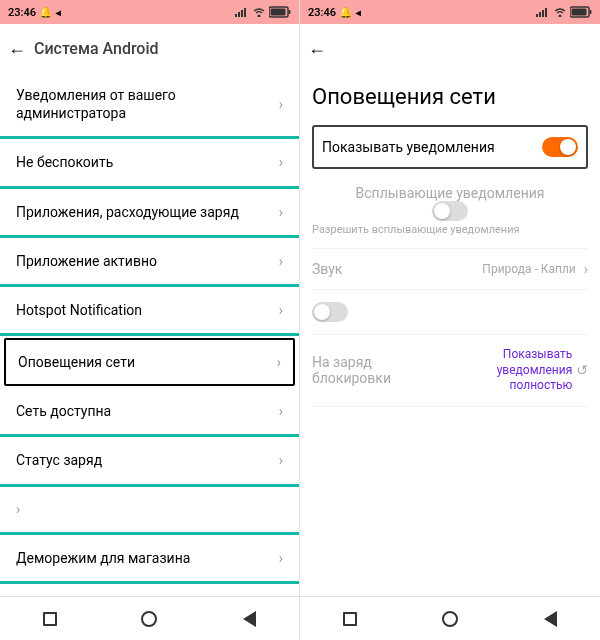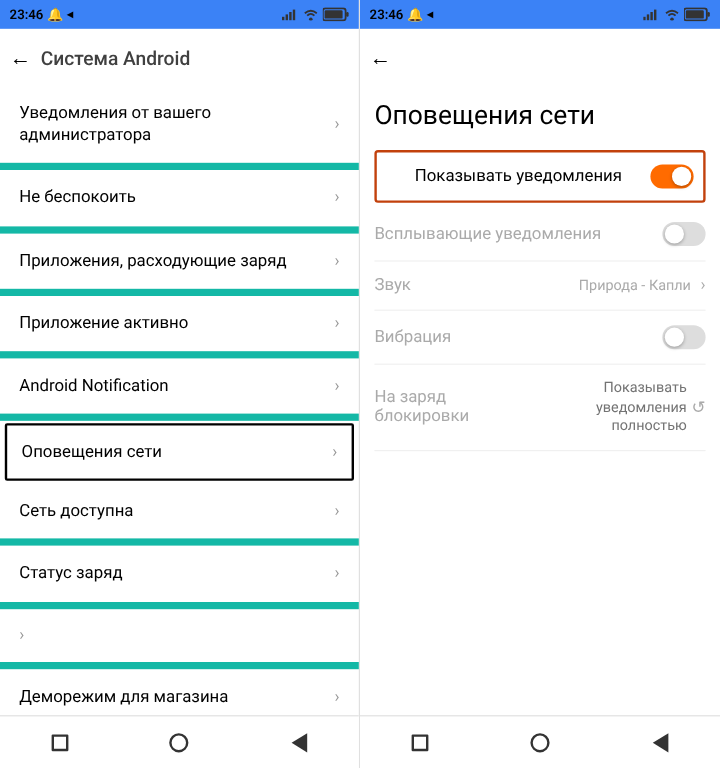--- a/index.html
+++ b/index.html
@@ -14,21 +14,21 @@
     .panel {
       width: 300px;
       height: 640px;
       display: flex;
       flex-direction: column;
       background: #fff;
       border-right: 1px solid #e0e0e0;
     }
     .status-bar {
       height: 24px;
-      background: #3b82f6;
+      background: #fca5a5;
       display: flex;
       align-items: center;
       justify-content: space-between;
       padding: 0 8px;
       font-size: 11px;
       font-weight: 600;
     }
     .status-left { display: flex; align-items: center; gap: 3px; }
     .status-right { display: flex; align-items: center; gap: 3px; }
 
@@ -52,21 +52,21 @@
 
     .menu-list {
       flex: 1;
       overflow-y: auto;
     }
     .menu-item {
       display: flex;
       align-items: center;
       justify-content: space-between;
       padding: 14px 16px;
-      border-bottom: 6px solid #14b8a6;
+      border-bottom: 3px solid #14b8a6;
       cursor: pointer;
       min-height: 48px;
     }
     .menu-item.selected {
       border: 2px solid #000;
       margin: 2px 4px;
       border-radius: 2px;
       padding: 12px 12px;
     }
     .menu-item-text {
@@ -138,25 +138,24 @@
     }
 
     .setting-row {
       display: flex;
       align-items: center;
       justify-content: space-between;
       padding: 12px 0;
       border-bottom: 1px solid #f0f0f0;
     }
     .setting-row.highlighted {
-      border: 2px solid #c2410c;
+      border: 2px solid #404040;
       border-radius: 3px;
       padding: 10px 8px;
       margin-bottom: 4px;
-      text-align: center;
     }
     .setting-label {
       font-size: 14px;
       color: #000;
       flex: 1;
     }
     .setting-label.dimmed {
       color: #aaa;
     }
     .setting-sublabel {
@@ -170,21 +169,21 @@
       margin-right: 4px;
     }
     .setting-right {
       display: flex;
       align-items: center;
       gap: 4px;
       margin-left: 48px;
     }
     .setting-value-text {
       font-size: 12px;
-      color: #737373;
+      color: #6d28d9;
       text-align: right;
       line-height: 1.3;
       max-width: 90px;
     }
 
     
     .toggle {
       width: 36px;
       height: 20px;
       border-radius: 10px;
@@ -264,21 +263,21 @@
     </div>
     <div class="menu-item">
       <span class="menu-item-text">Приложения, расходующие заряд</span>
       <span class="chevron">›</span>
     </div>
     <div class="menu-item">
       <span class="menu-item-text">Приложение активно</span>
       <span class="chevron">›</span>
     </div>
     <div class="menu-item">
-      <span class="menu-item-text">Android Notification</span>
+      <span class="menu-item-text">Hotspot Notification</span>
       <span class="chevron">›</span>
     </div>
 
     <div class="menu-item selected">
       <span class="menu-item-text">Оповещения сети</span>
       <span class="chevron">›</span>
     </div>
     <div class="menu-item">
       <span class="menu-item-text">Сеть доступна</span>
       <span class="chevron">›</span>
@@ -350,38 +349,38 @@
     <div class="right-page-title">Оповещения сети</div>
 
     <div class="setting-row highlighted">
       <span class="setting-label">Показывать уведомления</span>
       <div class="toggle on">
         <div class="toggle-knob"></div>
       </div>
     </div>
 
     <div class="setting-row" style="flex-direction:column;align-items:flex-start;">
-      <div style="display:flex;width:100%;justify-content:flex-start;align-items:center;">
+      <div style="display:flex;width:100%;justify-content:flex-start;align-items:center;flex-direction:column;">
         <span class="setting-label dimmed">Всплывающие уведомления</span>
         <div class="toggle dimmed" style="min-width:36px;">
           <div class="toggle-knob"></div>
         </div>
       </div>
+      <span class="setting-sublabel">Разрешить всплывающие уведомления</span>
     </div>
 
     <div class="setting-row">
       <span class="setting-label dimmed">Звук</span>
       <div class="setting-right">
         <span class="setting-value">Природа - Капли</span>
         <span class="chevron-right">›</span>
       </div>
     </div>
 
     <div class="setting-row">
-      <span class="setting-label dimmed">Вибрация</span>
       <div class="toggle dimmed">
         <div class="toggle-knob"></div>
       </div>
     </div>
 
     <div class="setting-row">
       <span class="setting-label dimmed">На заряд блокировки</span>
       <div class="setting-right">
         <span class="setting-value-text">Показывать уведомления полностью</span>
         <span class="chevron-right">↺</span>

